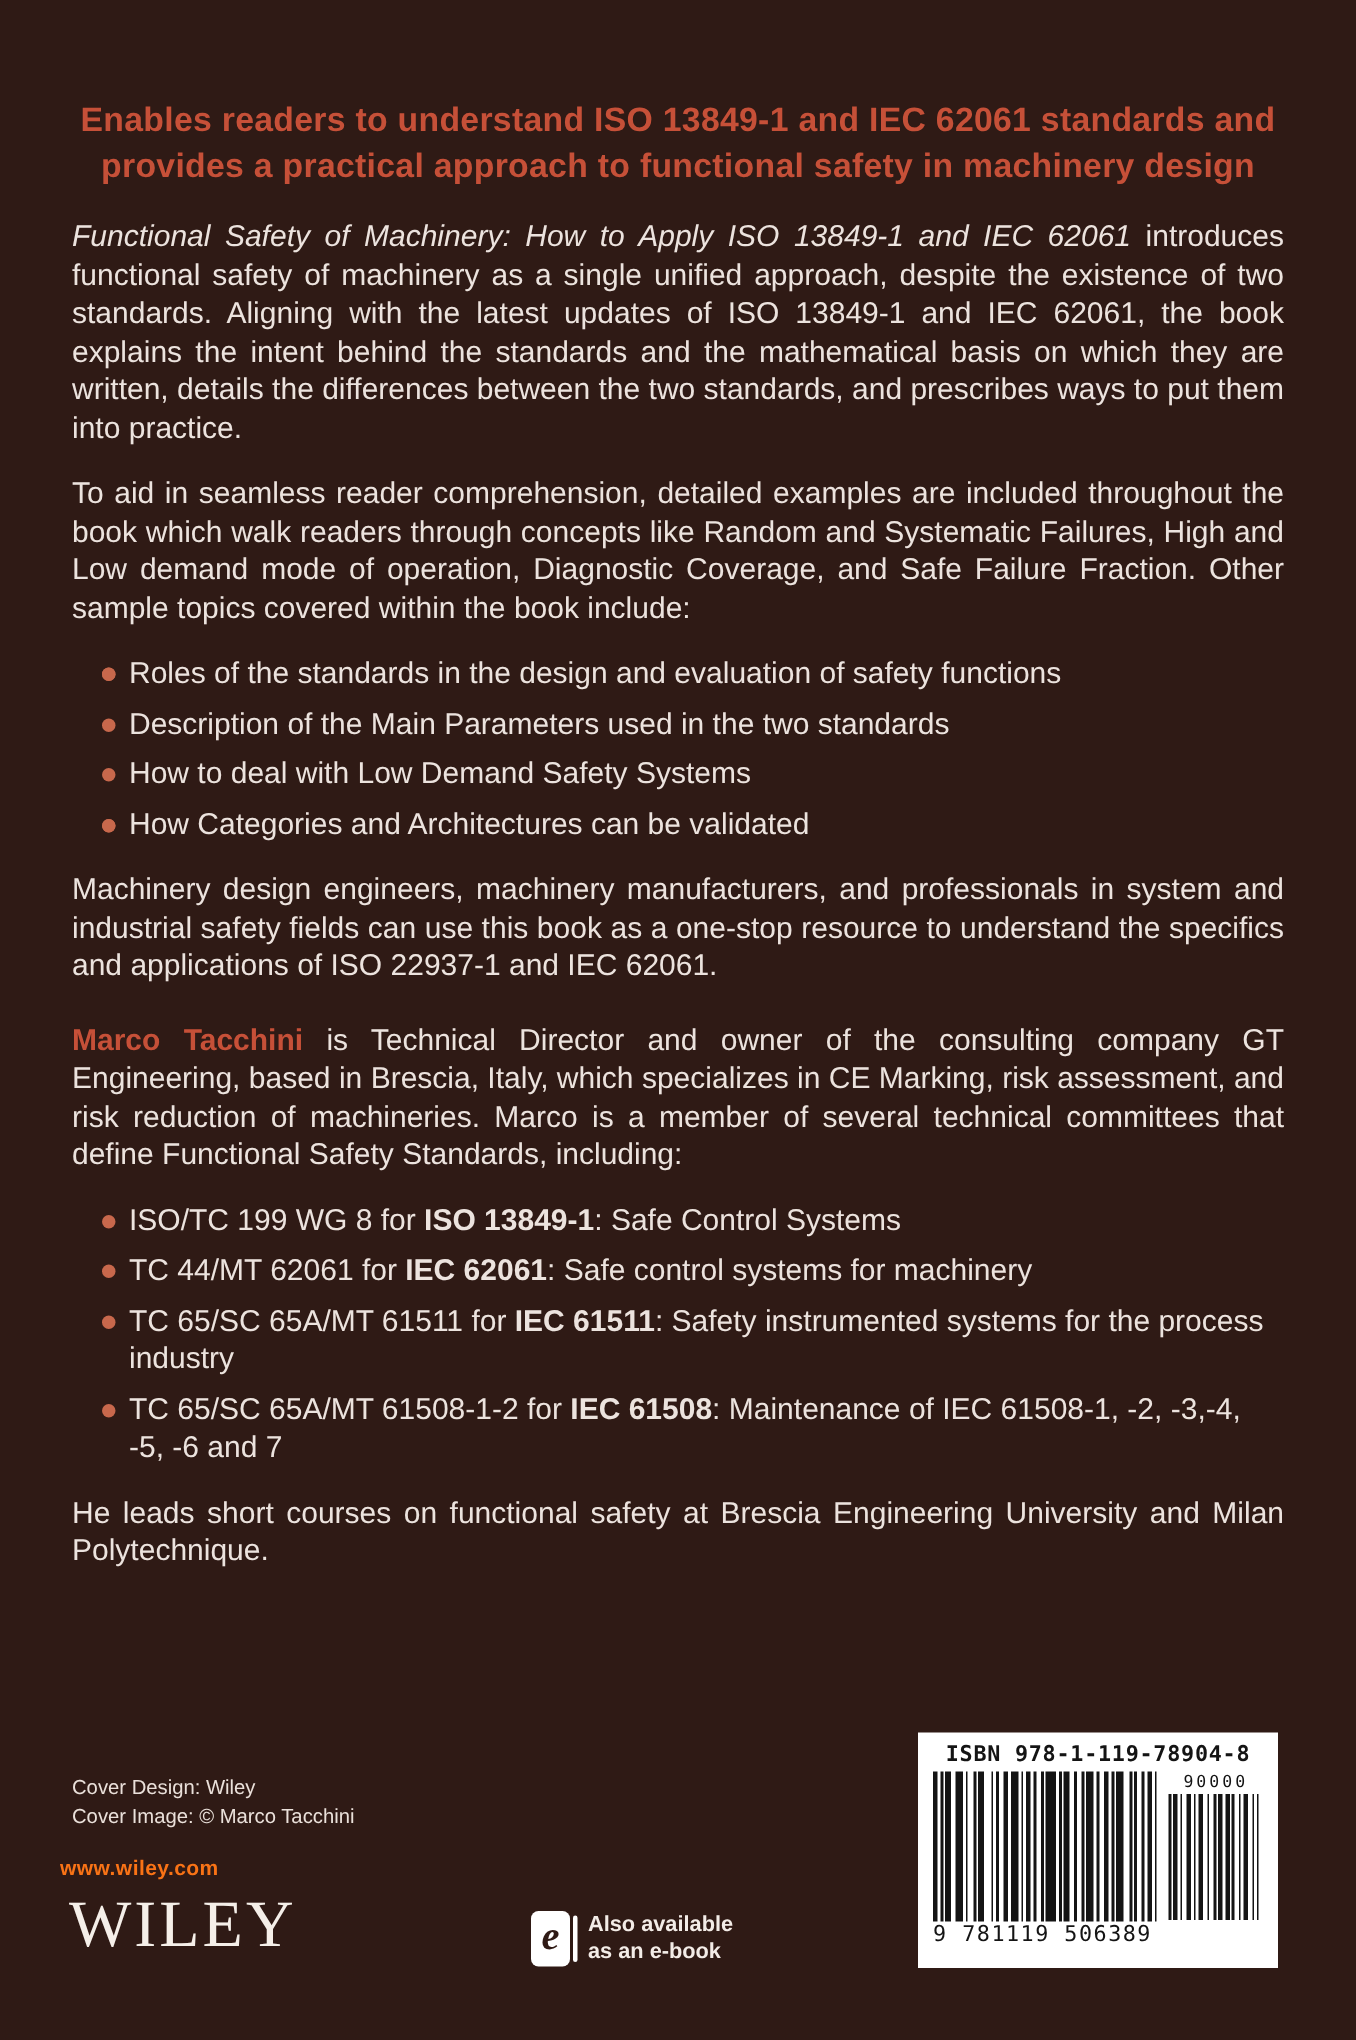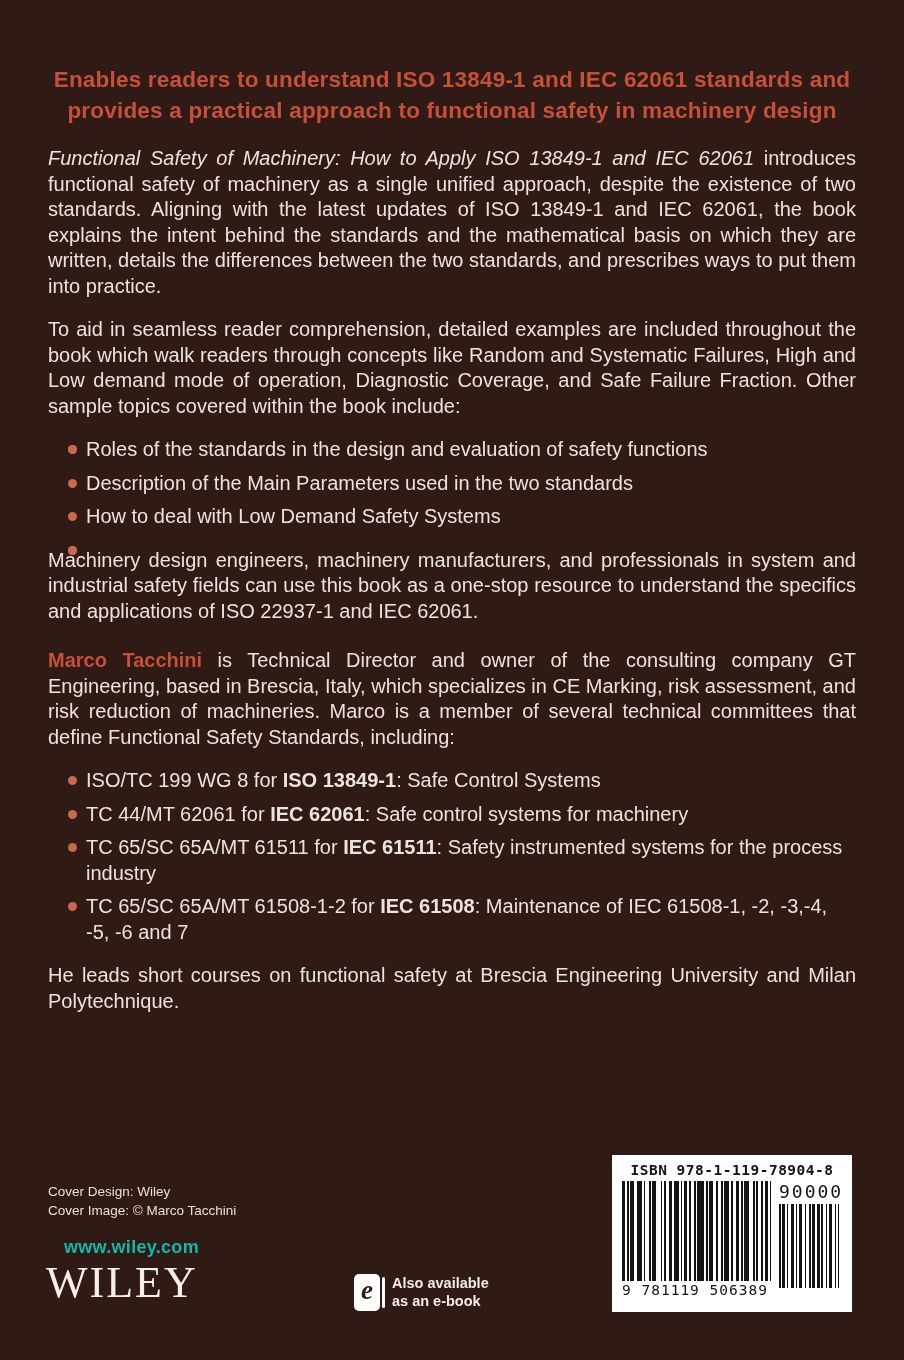--- a/index.html
+++ b/index.html
@@ -35,21 +35,21 @@
   strong.accent{color:var(--accent);font-weight:bold;}
   ul.bullets{list-style:none;margin:4px 0 18px;padding:0 0 0 20px;}
   ul.bullets li{position:relative;padding-left:18px;margin-bottom:8px;text-align:left;}
   ul.bullets .dot{
     position:absolute;left:0;top:8px;
     width:9px;height:9px;border-radius:50%;
     background:var(--bullet);
   }
   
   .credits{position:absolute;left:48px;top:1182px;font-size:13.5px;line-height:19px;color:#eae0da;}
-  .website{position:absolute;left:64px;top:1237px;font-size:18px;font-weight:bold;letter-spacing:0.3px;color:#14b8a6;}
+  .website{position:absolute;left:40px;top:1237px;font-size:14px;font-weight:bold;letter-spacing:0.3px;color:#f97316;}
   .logo{
     position:absolute;left:46px;top:1258px;
     font-family:"Liberation Serif","DejaVu Serif",serif;
     font-size:44px;line-height:50px;letter-spacing:2px;color:#f5efe9;
   }
   .ebook{position:absolute;left:354px;top:1274px;display:flex;gap:12px;align-items:center;}
   .ebook-icon{
     position:relative;width:26px;height:37px;background:#fff;border-radius:5px;
     display:flex;align-items:center;justify-content:center;flex:0 0 auto;
   }
@@ -76,21 +76,21 @@
   .main-col{width:150px;}
   .bars{display:flex;}
   .bars.main{height:100px;}
   .digits{
     font-family:"DejaVu Sans Mono","Liberation Mono",monospace;
     font-size:14.5px;letter-spacing:1px;color:var(--ink);margin-top:1px;white-space:nowrap;
   }
   .supp-col{width:63px;display:flex;flex-direction:column;}
   .price{
     font-family:"DejaVu Sans Mono","Liberation Mono",monospace;
-    font-size:18px;letter-spacing:2px;color:var(--ink);text-align:center;
+    font-size:11px;letter-spacing:2px;color:var(--ink);text-align:center;
   }
   .bars.supp{height:84px;margin-top:2px;}
 </style>
 </head>
 <body>
 
 <div class="cover">
   <div class="content">
 
     <header class="headline">
@@ -101,21 +101,21 @@
     <p class="para"><em class="booktitle">Functional Safety of Machinery: How to Apply ISO 13849-1 and IEC 62061</em><span> introduces functional safety of machinery as a single unified approach, despite the existence of two standards. Aligning with the latest updates of ISO 13849-1 and IEC 62061, the book explains the intent behind the standards and the mathematical basis on which they are written, details the differences between the two standards, and prescribes ways to put them into practice.</span></p>
 
     <p class="para">To aid in seamless reader comprehension, detailed examples are included throughout the book which walk readers through concepts like Random and Systematic Failures, High and Low demand mode of operation, Diagnostic Coverage, and Safe Failure Fraction. Other sample topics covered within the book include:</p>
 
     <ul class="bullets">
       <li><span class="dot"></span></li>
       <li><span class="dot"></span><span>Roles of the standards in the design and evaluation of safety functions</span></li>
       <li><span class="dot"></span><span>Description of the Main Parameters used in the two standards</span></li>
       <li><span class="dot"></span><span>How to deal with Low Demand Safety Systems</span></li>
       <li><span class="dot"></span></li>
-      <li><span class="dot"></span></li>
+      <li><span class="dot"></span><span>How Categories and Architectures can be validated</span></li>
     </ul>
 
     <p class="para">Machinery design engineers, machinery manufacturers, and professionals in system and industrial safety fields can use this book as a one-stop resource to understand the specifics and applications of ISO 22937-1 and IEC 62061.</p>
 
     <p class="para gap-top"><strong class="accent">Marco Tacchini</strong><span> is Technical Director and owner of the consulting company GT Engineering, based in Brescia, Italy, which specializes in CE Marking, risk assessment, and risk reduction of machineries. Marco is a member of several technical committees that define Functional Safety Standards, including:</span></p>
 
     <ul class="bullets">
       <li><span class="dot"></span><span>ISO/TC 199 WG 8 for </span><strong>ISO 13849-1</strong><span>: Safe Control Systems</span></li>
       <li><span class="dot"></span><span>TC 44/MT 62061 for </span><strong>IEC 62061</strong><span>: Safe control systems for machinery</span></li>
       <li><span class="dot"></span><span>TC 65/SC 65A/MT 61511 for </span><strong>IEC 61511</strong><span>: Safety instrumented systems for the process industry</span></li>

